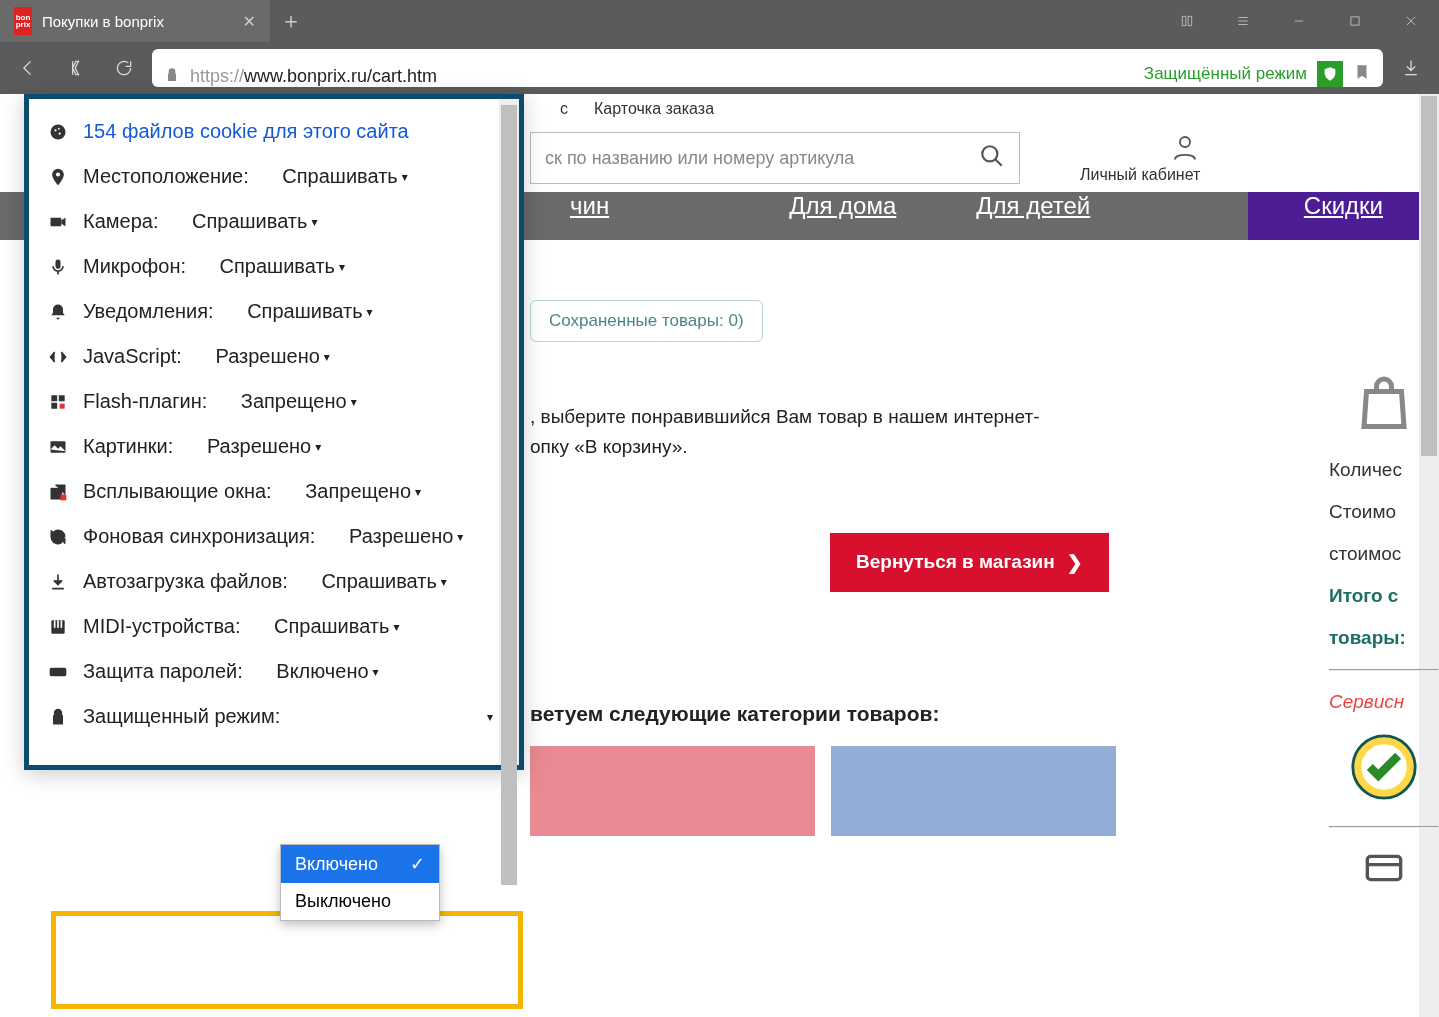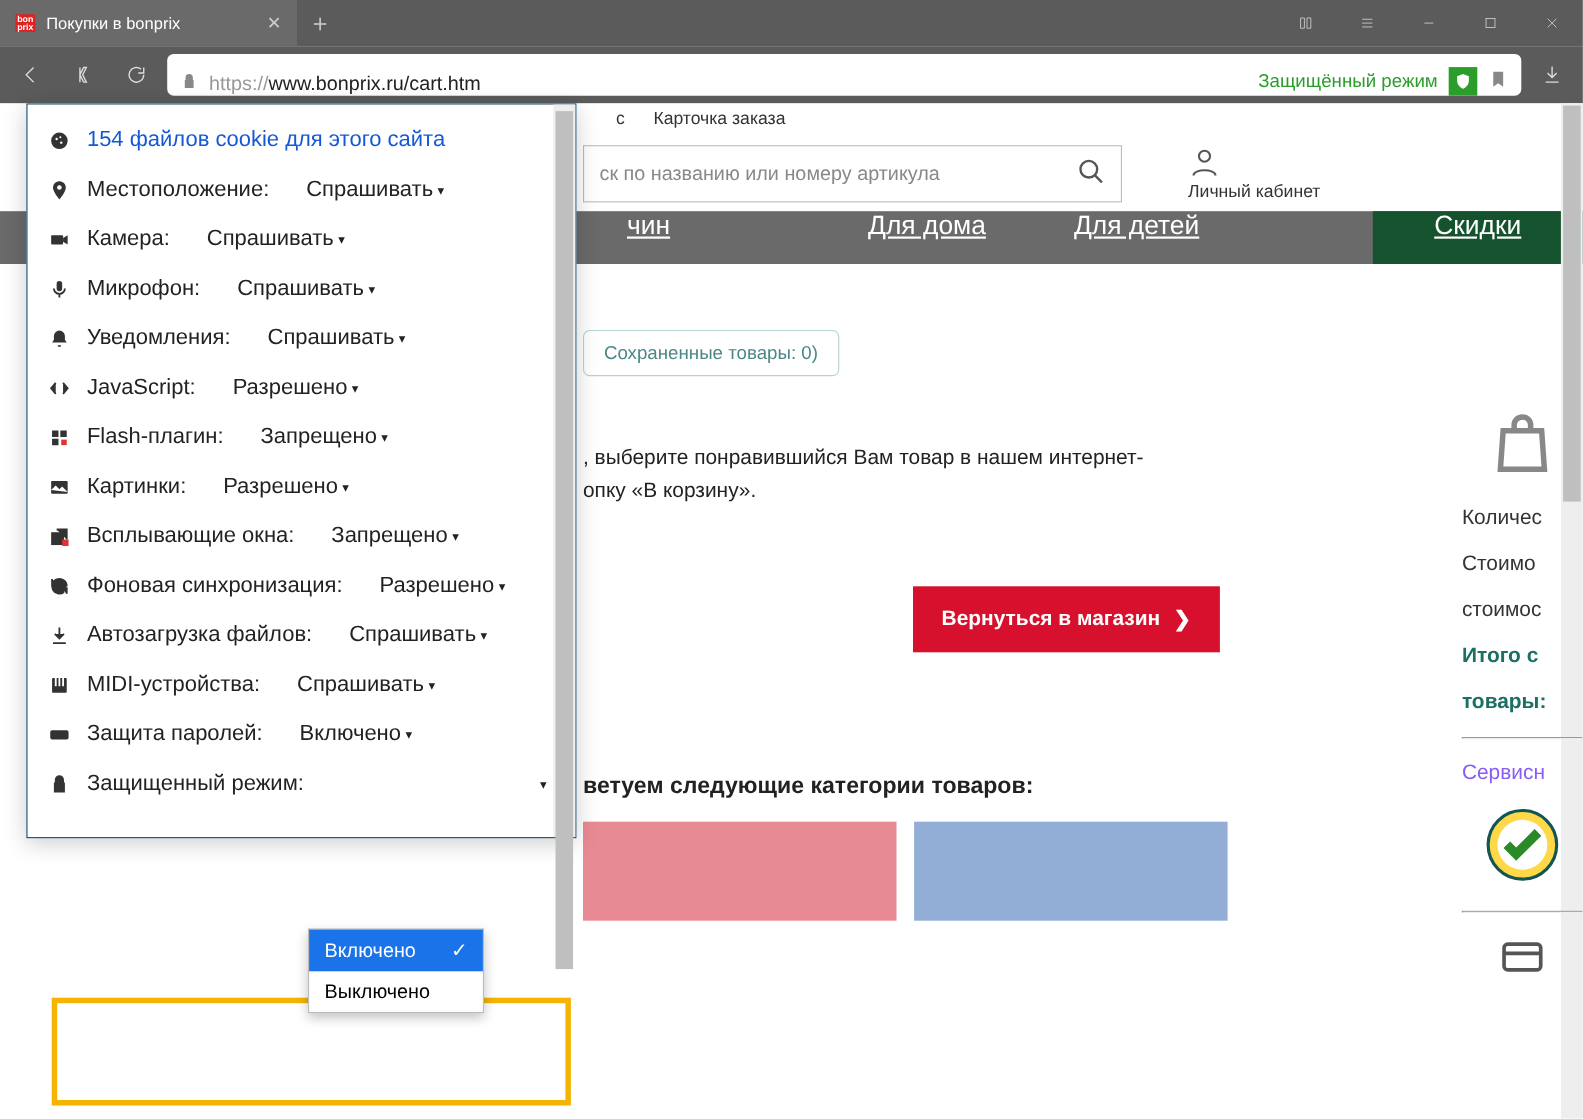--- a/index.html
+++ b/index.html
@@ -1,21 +1,21 @@
 <!DOCTYPE html>
 <html><head>
 <meta charset="utf-8">
 <style>
   * { margin:0; padding:0; box-sizing:border-box; font-family:"Segoe UI",Arial,sans-serif; }
   body { width:1439px; height:1017px; overflow:hidden; background:#fff; position:relative; }
 
   
   .titlebar { height:42px; background:#5b5b5b; display:flex; align-items:stretch; color:#fff; }
   .tab { display:flex; align-items:center; gap:10px; padding:0 14px; background:#6a6a6a; min-width:270px; height:100%; font-size:15px; }
-  .tab-favicon { width:18px; height:16px; background:#d22; font-size:8px; font-weight:bold; color:#fff; display:flex; align-items:center; justify-content:center; line-height:7px; text-align:center; }
+  .tab-favicon { width:18px; height:28px; background:#d22; font-size:8px; font-weight:bold; color:#fff; display:flex; align-items:center; justify-content:center; line-height:7px; text-align:center; }
   .tab-close { margin-left:auto; font-size:16px; color:#ccc; cursor:pointer; }
   .newtab { width:42px; display:flex; align-items:center; justify-content:center; font-size:22px; color:#ccc; }
   .win-controls { margin-left:auto; display:flex; }
   .win-btn { width:56px; display:flex; align-items:center; justify-content:center; color:#ddd; }
   .win-btn svg { width:14px; height:14px; stroke:#ddd; fill:none; stroke-width:1.2; }
 
   .toolbar { height:52px; background:#5b5b5b; display:flex; align-items:center; padding:0 8px; gap:8px; }
   .tool-btn { width:40px; height:40px; display:flex; align-items:center; justify-content:center; color:#ddd; }
   .tool-btn svg { width:20px; height:20px; stroke:#ddd; fill:none; stroke-width:1.5; }
 
@@ -28,46 +28,46 @@
   .shield-badge { width:26px; height:26px; background:#2a9d2a; display:flex; align-items:center; justify-content:center; }
   .shield-badge svg { width:16px; height:16px; fill:#fff; }
   .bookmark-ico svg { width:18px; height:18px; fill:#888; }
 
   
   .page { position:absolute; top:94px; left:0; right:0; bottom:0; background:#fff; }
   .topnav { height:30px; display:flex; gap:26px; padding-left:560px; font-size:16px; color:#333; align-items:center; }
   .search-row { display:flex; align-items:center; padding:8px 0 8px 530px; gap:60px; }
   .search-box { width:490px; height:52px; border:1px solid #bbb; display:flex; align-items:center; padding:0 14px; font-size:18px; color:#888; }
   .search-box .mag { margin-left:auto; }
-  .account { display:flex; flex-direction:column; align-items:flex-start; gap:4px; font-size:16px; color:#333; }
+  .account { display:flex; flex-direction:column; align-items:flex-end; gap:4px; font-size:16px; color:#333; }
   .account svg { width:30px; height:30px; stroke:#555; fill:none; stroke-width:1.5; }
 
   .cat-bar { height:48px; background:#6a6a6a; display:flex; align-items:center; }
   .cat-item { flex:initial; padding:0 40px; height:100%; display:flex; align-items:flex-start; color:#fff; font-size:24px;text-decoration:underline; }
   .cat-bar .cat-item:first-child { margin-left:530px; }
-  .cat-item.sale { background:#14532d; margin-left:auto; padding:0 56px; }
+  .cat-item.sale { background:#4c1d95; margin-left:auto; padding:0 56px; }
 
   .content { padding:30px 0 0 530px; }
   .saved-chip { display:inline-block; border:1px solid #b6d2d2; border-radius:6px; padding:10px 18px; color:#4b8787; font-size:17px; margin-top:30px; }
   .cart-msg { margin-top:60px; font-size:19px; color:#222; line-height:1.6; }
   .ret-btn { margin-top:70px; margin-left:300px; background:#d7112d; color:#fff; font-size:19px; font-weight:bold; padding:18px 26px; display:inline-flex; align-items:center; gap:12px; border:none; }
   .rec-title { margin-top:110px; font-size:21px; font-weight:bold; color:#222; }
   .rec-tiles { display:flex; gap:16px; margin-top:20px; }
   .tile { width:285px; height:90px; }
   .tile.pink { background:#e88a93; } .tile.blue { background:#92aed6; }
 
   .right-panel { position:absolute; right:0; top:280px; width:110px; display:flex; flex-direction:column; gap:20px; font-size:19px; color:#333; }
   .bag-ico svg { width:60px; height:60px; stroke:#888; fill:none; stroke-width:2; }
   .total-line { color:#1b6f63; font-weight:bold; }
-  .svc-link { color:#8b5cf6; }
+  .svc-link { color:#ef4444;font-style:italic; }
   .cert svg { width:68px; height:68px; }
   .card-ico svg { width:52px; height:40px; stroke:#555; fill:none; stroke-width:2; }
 
   
-  .perm-panel { position:absolute; top:94px; left:24px; width:500px; background:#fff; border:1px solid #0c4a6e; box-shadow:0 4px 20px rgba(0,0,0,.2); padding:10px 0 26px 0; z-index:50; }
+  .perm-panel { position:absolute; top:94px; left:24px; width:500px; background:#fff; border:5px solid #0c4a6e; box-shadow:0 4px 20px rgba(0,0,0,.2); padding:10px 0 26px 0; z-index:50; }
   .perm-scroll-track { position:absolute; right:0; top:0; width:20px; height:100%; background:#eee; }
   .perm-scroll-thumb { position:absolute; right:2px; top:6px; width:16px; height:780px; background:#bfbfbf; }
   .perm-row { display:flex; align-items:center; gap:14px; padding:11px 26px 11px 18px; font-size:20px; color:#222; }
   .perm-row .ico { width:22px; display:flex; justify-content:center; }
   .perm-row .ico svg { width:20px; height:20px; fill:#333; }
   .perm-link { color:#1558d6; }
   .perm-val { display:inline-flex; align-items:center; gap:4px;text-align:center; }
   .perm-val .caret { font-size:12px; }
   .perm-highlight { position:absolute; left:22px; width:472px; height:98px; border:5px solid #f4b400; top:812px; pointer-events:none; }
 

